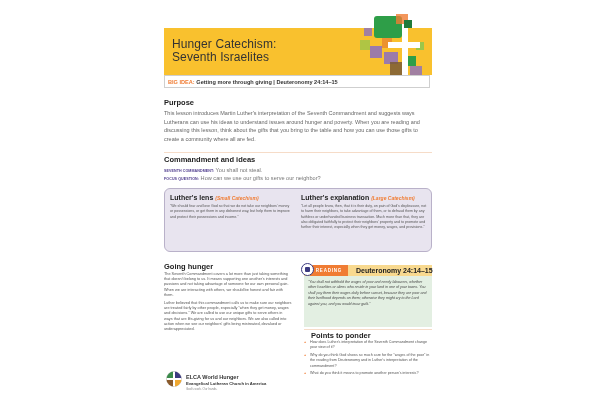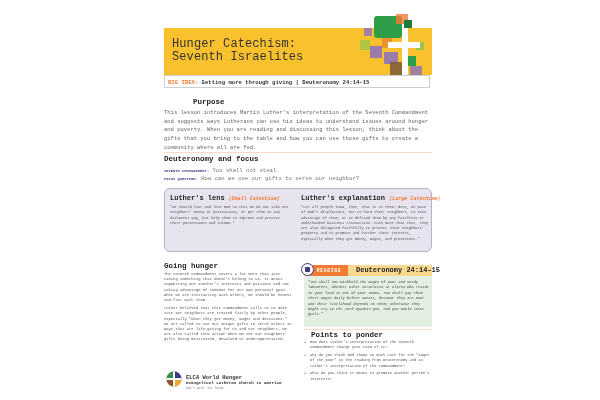--- a/index.html
+++ b/index.html
@@ -1,26 +1,26 @@
 <!DOCTYPE html>
 <html><head>
 <meta charset="utf-8">
 <style>
   html, body { margin: 0; padding: 0; background: #ffffff; }
   body { width: 600px; height: 400px; position: relative; overflow: hidden; font-family: "Liberation Sans", sans-serif; color: #555; }
-  .page { position: absolute; left: 164px; top: 0; width: 292px; height: 400px; font-family: Liberation Mono, monospace; }
+  .page { position: absolute; left: 164px; top: 0; width: 292px; height: 400px; }
 
   .header { position: absolute; left: 0; top: 28px; width: 268px; height: 47px; background: #f9c12e; }
   .header-title { position: absolute; left: 8px; top: 10px; font-size: 12px; line-height: 13px; color: #333; font-weight: normal; letter-spacing: 0.1px; }
   .art { position: absolute; left: 196px; top: 12px; width: 72px; height: 68px; }
   .bigidea { position: absolute; left: 0; top: 75px; width: 266px; height: 13px; border: 1px solid #cfcfcf; background: #fff; font-size: 5.6px; line-height: 13px; padding-left: 3px; color: #333; font-weight: bold; box-sizing: border-box; white-space: nowrap; }
   .bigidea .label { color: #f07c33; }
 
   h2 { margin: 0; font-size: 7.5px; color: #222; font-weight: bold; }
-  .purpose-h { position: absolute; left: 0; top: 98px; margin-left: 29px; }
+  .purpose-h { position: absolute; left: 0; top: 98px; }
   .purpose-text { position: absolute; left: 0; top: 109px; width: 270px; font-size: 5.5px; line-height: 8.7px; color: #666; }
   .divider { position: absolute; left: 0; height: 1px; background: #f6dcc8; }
 
   .cmd-h { position: absolute; left: 0; top: 155px; }
   .cmd-line { position: absolute; left: 0; font-size: 5.6px; color: #777; white-space: nowrap; }
   .cmd-line .k { color: #4d3a8c; font-weight: bold; font-size: 3.6px; letter-spacing: 0.1px; }
 
   .box { position: absolute; left: 0; top: 188px; width: 268px; height: 64px; background: #e8e4ef; border: 1px solid #b9b1c9; border-radius: 6px; box-sizing: border-box; }
   .col { position: absolute; top: 5px; }
   .col h3 { margin: 0; font-size: 7px; color: #222; font-weight: bold; white-space: nowrap; }
@@ -80,21 +80,21 @@
   </svg>
 
   <div class="bigidea">
     <span class="label">BIG IDEA:</span><span> Getting more through giving  |  Deuteronomy 24:14–15</span>
   </div>
 
   <h2 class="purpose-h">Purpose</h2>
   <div class="purpose-text">This lesson introduces Martin Luther's interpretation of the Seventh Commandment and suggests ways Lutherans can use his ideas to understand issues around hunger and poverty. When you are reading and discussing this lesson, think about the gifts that you bring to the table and how you can use those gifts to create a community where all are fed.</div>
   <div class="divider" style="top:152px; width:268px;"></div>
 
-  <h2 class="cmd-h">Deuteronomy and focus</h2>
+  <h2 class="cmd-h">Commandment and ideas</h2>
   <div class="cmd-line" style="top:167px;">
     <span class="k">SEVENTH COMMANDMENT:</span><span> You shall not steal.</span>
   </div>
   <div class="cmd-line" style="top:175px;">
     <span class="k">FOCUS QUESTION:</span><span> How can we use our gifts to serve our neighbor?</span>
   </div>
 
   <div class="box">
     <div class="col" style="left:5px; width:120px;">
       <h3><span>Luther's lens </span><span class="sub">(Small Catechism)</span></h3>

